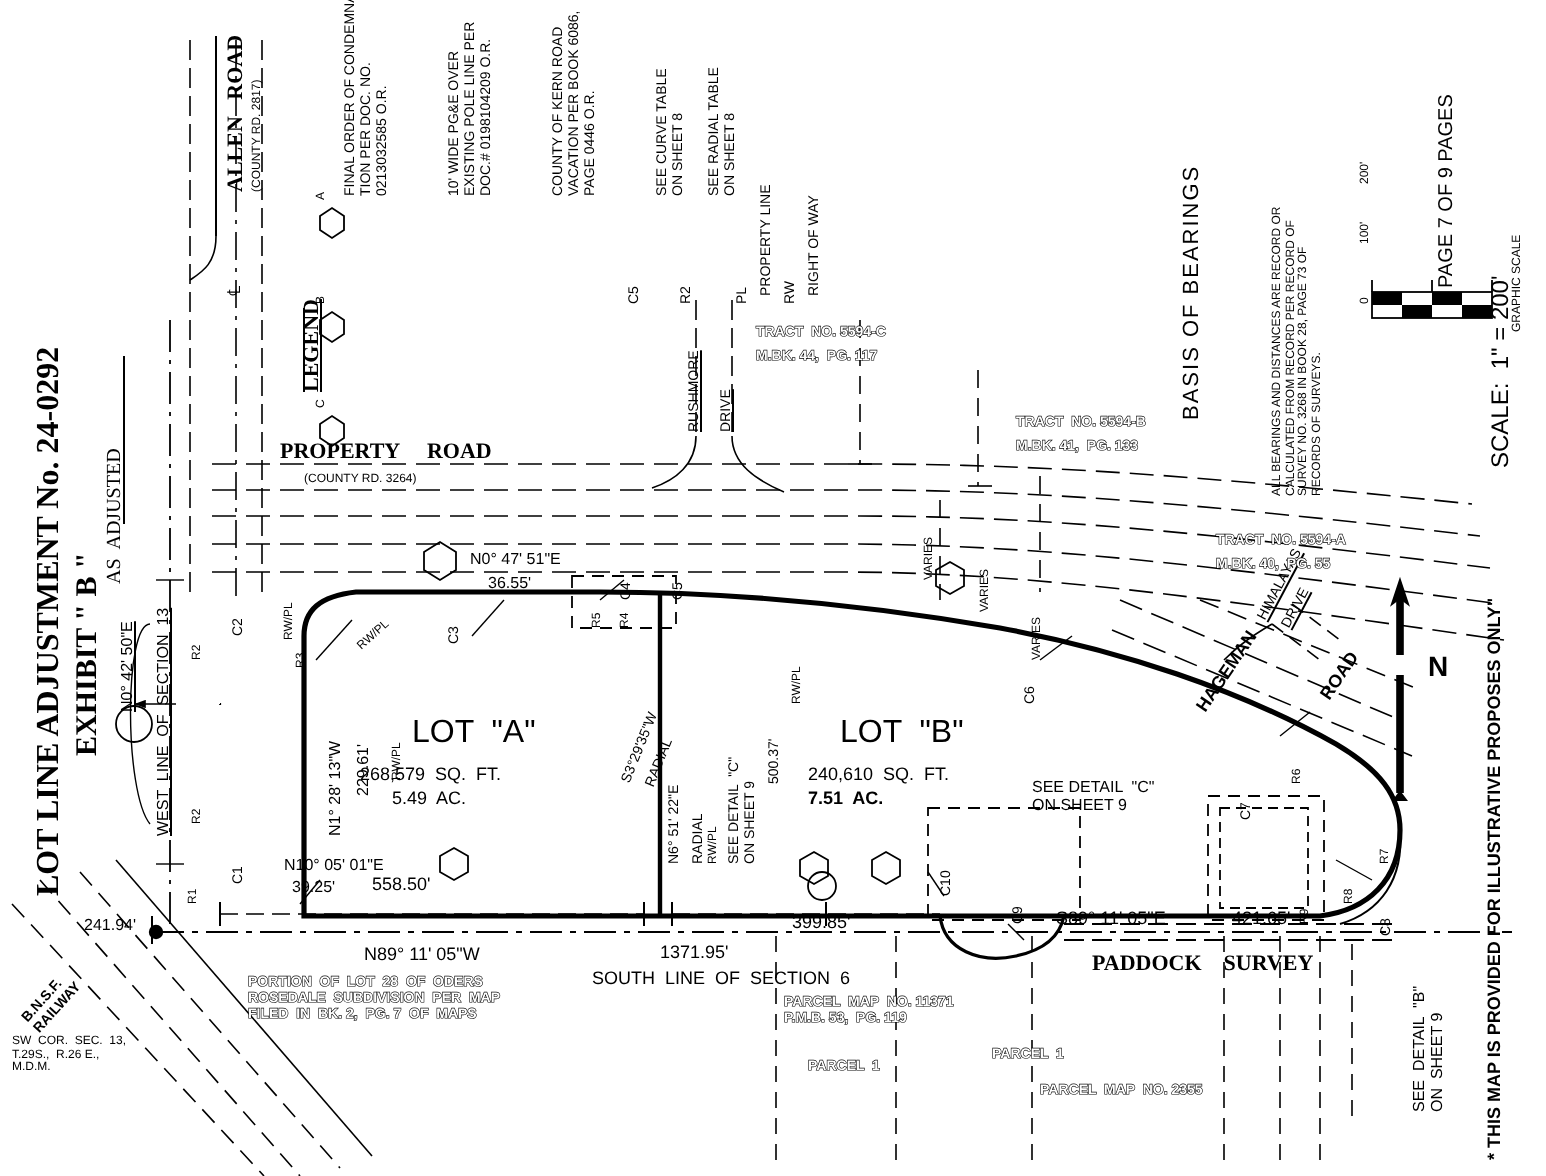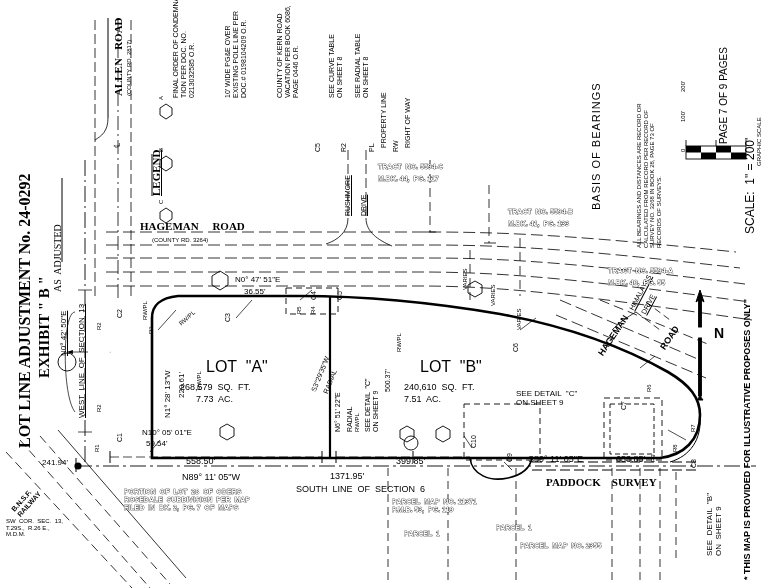--- a/index.html
+++ b/index.html
@@ -252,21 +252,21 @@
   <div class="lbl rot90 xs" style="left:340px;top:152px;">R2</div>
   <div class="lbl rot90 xs" style="left:354px;top:98px;">SEE RADIAL TABLE
 ON SHEET 8</div>
 
   <div class="lbl rot90 xs" style="left:368px;top:152px;">PL</div>
   <div class="lbl rot90 xs" style="left:380px;top:148px;">PROPERTY LINE</div>
 
   <div class="lbl rot90 xs" style="left:392px;top:152px;">RW</div>
   <div class="lbl rot90 xs" style="left:404px;top:148px;">RIGHT OF WAY</div>
 
-  <div class="lbl serif lg bold" style="left:140px;top:220px;">HAGEMAN     ROAD</div>
+  <div class="lbl serif lg bold" style="left:140px;top:220px;">PROPERTY     ROAD</div>
   <div class="lbl tiny" style="left:152px;top:237px;">(COUNTY RD. 3264)</div>
 
   <div class="lbl rot90 xs ul" style="left:344px;top:216px;">RUSHMORE</div>
   <div class="lbl rot90 xs ul" style="left:360px;top:216px;">DRIVE</div>
 
   <div class="lbl xs ul" style="left:628px;top:308px;transform-origin:0 0;transform:rotate(-62deg);">HIMALAYAS</div>
   <div class="lbl xs ul" style="left:640px;top:312px;transform-origin:0 0;transform:rotate(-62deg);">DRIVE</div>
 
   <div class="lbl md bold" style="left:596px;top:352px;transform-origin:0 0;transform:rotate(-56deg);">HAGEMAN</div>
   <div class="lbl md bold" style="left:658px;top:346px;transform-origin:0 0;transform:rotate(-56deg);">ROAD</div>
@@ -293,39 +293,39 @@
   <div class="lbl rot90 tiny" style="left:680px;top:92px;">200'</div>
   <div class="lbl rot90 tiny" style="left:756px;top:166px;">GRAPHIC SCALE</div>
   <div class="lbl rot90 lg" style="left:744px;top:234px;font-size:12px;">SCALE:  1" = 200'</div>
 
   <div class="lbl rot90 md" style="left:718px;top:144px;font-size:10px;">PAGE 7 OF 9 PAGES</div>
 
   <div class="lbl lg bold" style="left:714px;top:326px;font-size:14px;">N</div>
 
   <div class="lbl lg" style="left:206px;top:358px;font-size:16px;">LOT  "A"</div>
   <div class="lbl md" style="left:180px;top:382px;">268,579  SQ.  FT.</div>
-  <div class="lbl md" style="left:196px;top:394px;">7.73  AC.</div>
+  <div class="lbl md" style="left:196px;top:394px;">5.49  AC.</div>
 
   <div class="lbl lg" style="left:420px;top:358px;font-size:16px;">LOT  "B"</div>
   <div class="lbl md" style="left:404px;top:382px;">240,610  SQ.  FT.</div>
-  <div class="lbl md" style="left:404px;top:394px;">7.51  AC.</div>
+  <div class="lbl md" style="left:404px;top:394px;font-weight:bold;">7.51  AC.</div>
 
   <div class="lbl sm" style="left:42px;top:459px;">241.94'</div>
-  <div class="lbl md" style="left:186px;top:456px;">558.50'</div>
+  <div class="lbl md" style="left:186px;top:437px;">558.50'</div>
   <div class="lbl md" style="left:182px;top:472px;">N89° 11' 05"W</div>
   <div class="lbl md" style="left:330px;top:471px;">1371.95'</div>
   <div class="lbl md" style="left:396px;top:456px;">399.85'</div>
   <div class="lbl md" style="left:528px;top:454px;">S89° 11' 05"E</div>
-  <div class="lbl md" style="left:616px;top:454px;">653.85'</div>
+  <div class="lbl md" style="left:616px;top:454px;">421.65'</div>
 
   <div class="lbl rot90 sm" style="left:178px;top:398px;">229.61'</div>
   <div class="lbl rot90 sm" style="left:164px;top:418px;">N1° 28' 13"W</div>
 
   <div class="lbl sm" style="left:142px;top:429px;">N10° 05' 01"E</div>
-  <div class="lbl sm" style="left:146px;top:440px;">59.54'</div>
+  <div class="lbl sm" style="left:146px;top:440px;">39.25'</div>
 
   <div class="lbl sm" style="left:235px;top:276px;">N0° 47' 51"E</div>
   <div class="lbl sm" style="left:244px;top:288px;">36.55'</div>
 
   <div class="lbl xs" style="left:310px;top:390px;transform-origin:0 0;transform:rotate(-68deg);">S3°29'35"W</div>
   <div class="lbl xs" style="left:322px;top:392px;transform-origin:0 0;transform:rotate(-68deg);">RADIAL</div>
 
   <div class="lbl rot90 xs" style="left:334px;top:432px;">N6° 51' 22"E</div>
   <div class="lbl rot90 xs" style="left:346px;top:432px;">RADIAL</div>
 

